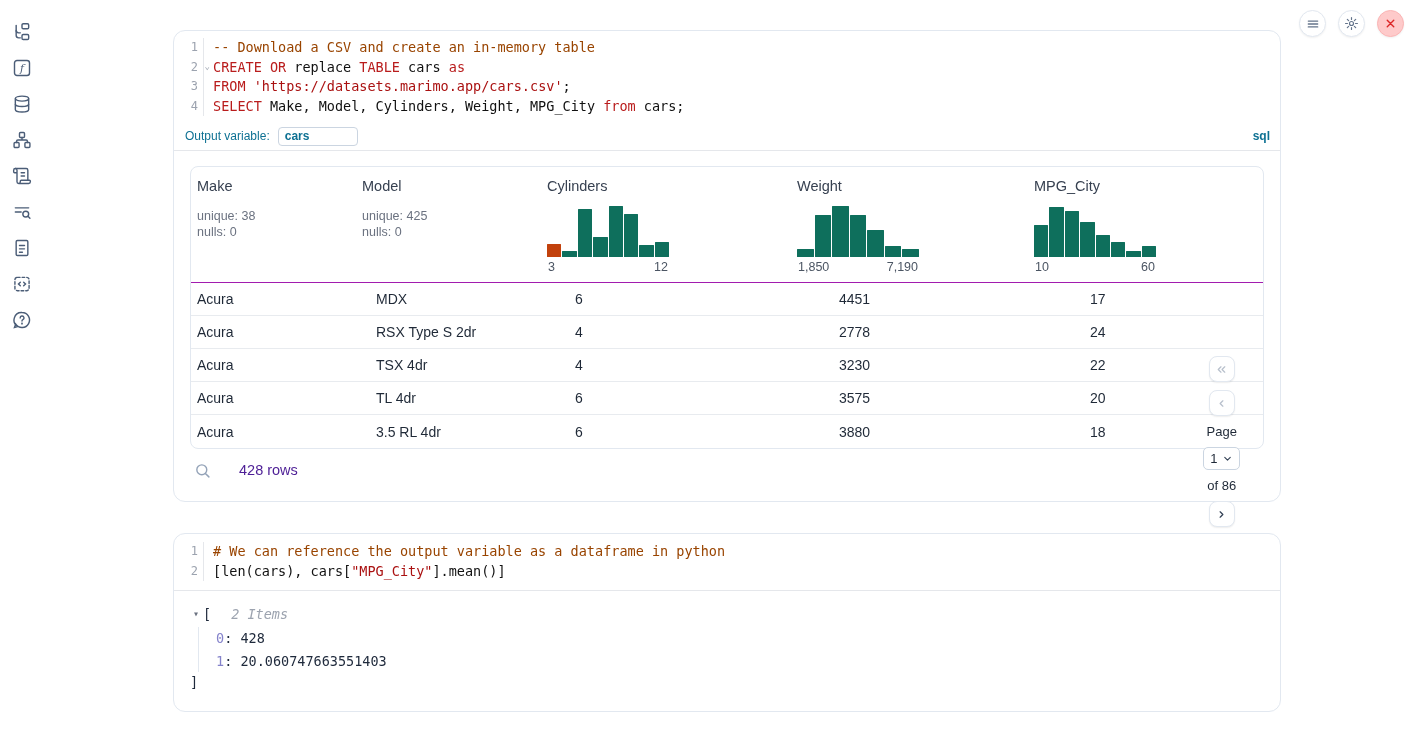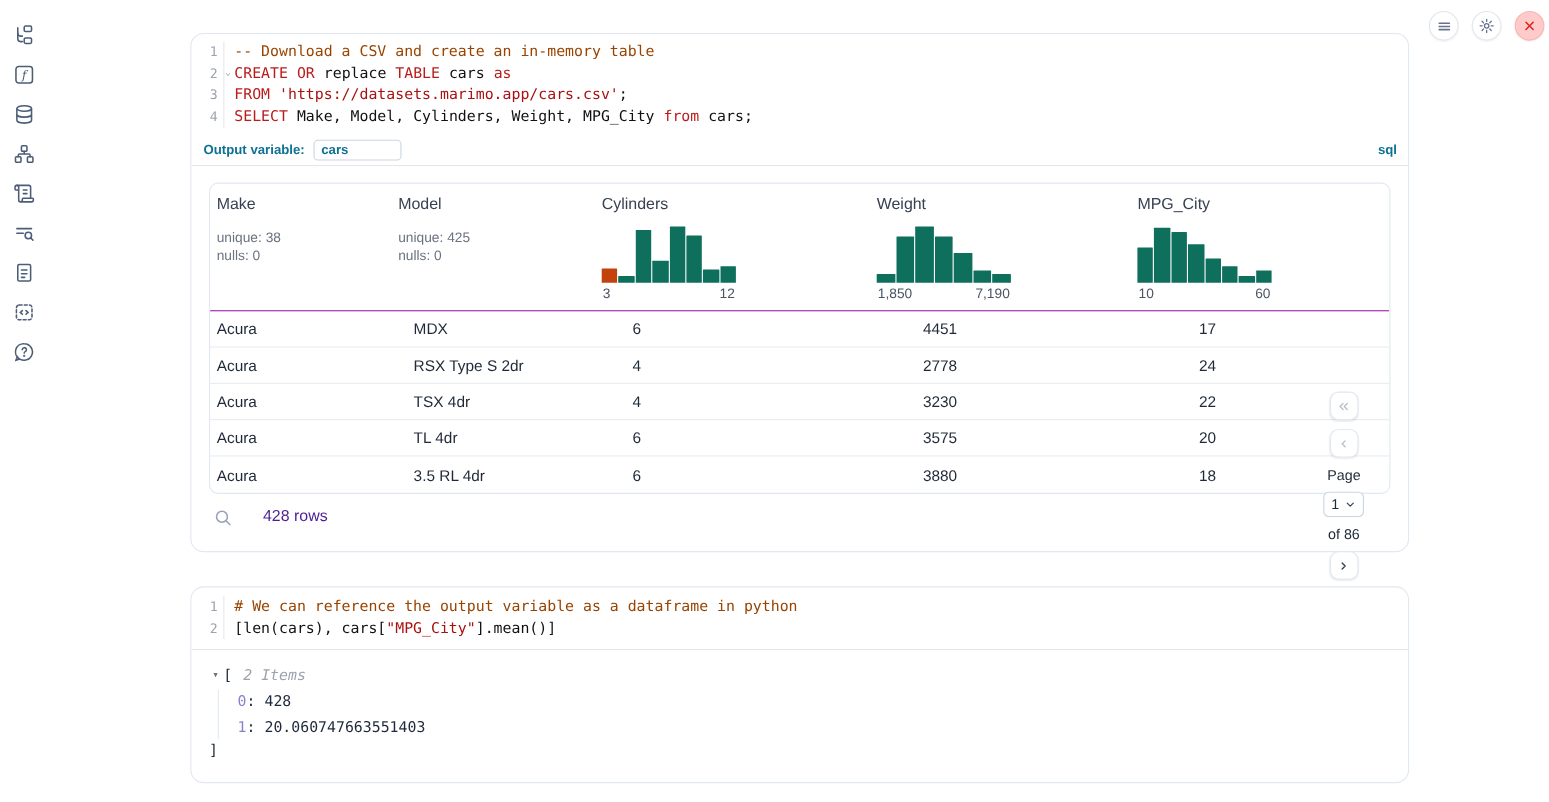--- a/index.html
+++ b/index.html
@@ -34,21 +34,21 @@
   .ln { color:#9ca3af; font-size:12px; margin-right:2px; }
   .fold { color:#9ca3af; font-size:9px; position:absolute; right:-7px; top:4px; background:#fff; line-height:9px; }
   .code-text { padding-left:9px; white-space:pre; color:#111111; }
   .tok.kw { color:#b91c1c; }
   .tok.str { color:#aa1111; }
   .tok.comment { color:#994400; }
 
   
   .outvar-bar { display:flex; align-items:center; height:29px; padding:0 10px 0 11px;
     border-bottom:1px solid #e5e7eb; }
-  .outvar-label { color:#0e7193; font-weight:bold; font-size:12px; }
+  .outvar-label { color:#0e7193; font-weight:normal; font-size:12px; }
   .outvar-input { width:80px; height:19px; margin-left:8px; border:1px solid #cbd5e1; border-radius:4px;
     font-size:12px; font-weight:bold; color:#0e7193; padding:0 6px; font-family:"Liberation Sans",sans-serif; }
   .lang-badge { margin-left:auto; color:#0e7193; font-weight:bold; font-size:12px; cursor:pointer; }
 
   
   .table-wrap { padding:15px 16px 0 16px; }
   .dtable { border:1px solid #e2e8f0; border-radius:8px; overflow:hidden; }
   .t-head, .t-row { display:grid; grid-template-columns:165px 185px 250px 237px 1fr; }
   .t-head { border-bottom:1px solid #a21caf; }
   .th-cell { padding:11px 6px 8px 6px; cursor:pointer; }
@@ -76,21 +76,21 @@
   .page-select { display:flex; align-items:center; gap:5px; border:1px solid #cbd5e1; border-radius:5px;
     height:23px; padding:0 6px; font-size:13px; color:#1f2937; cursor:pointer; background:#fff; }
   .download { display:flex; align-items:center; gap:4px; color:#2563eb;
     font-size:13.5px; font-weight:700; cursor:pointer; }
 
   
   .py-code { border-bottom:1px solid #e5e7eb; padding:8px 0 9px 0; }
   .tree { padding:13px 0 0 19px; font-family:"DejaVu Sans Mono", monospace; font-size:13.5px; color:#1e293b; }
   .tree-head { display:flex; align-items:center; line-height:20px; }
   .tree-chevron { color:#6b7280; font-size:10px; margin-right:4px; cursor:pointer; }
-  .tree-muted { color:#9ca3af; font-style:italic; margin-left:10px; }
+  .tree-muted { color:#9ca3af; font-style:italic; margin-left:20px; }
   .tree-body { margin-left:5px; border-left:1px solid #e2e8f0; padding-left:17px; margin-top:3px; }
   .tree-entry { line-height:22.5px; }
   .tree-key { color:#8583cb; }
   .tree-close { line-height:20px; margin-left:-3px; }
 </style>
 </head>
 <body>
 
 <div class="sidebar">
   <div class="side-icon">

